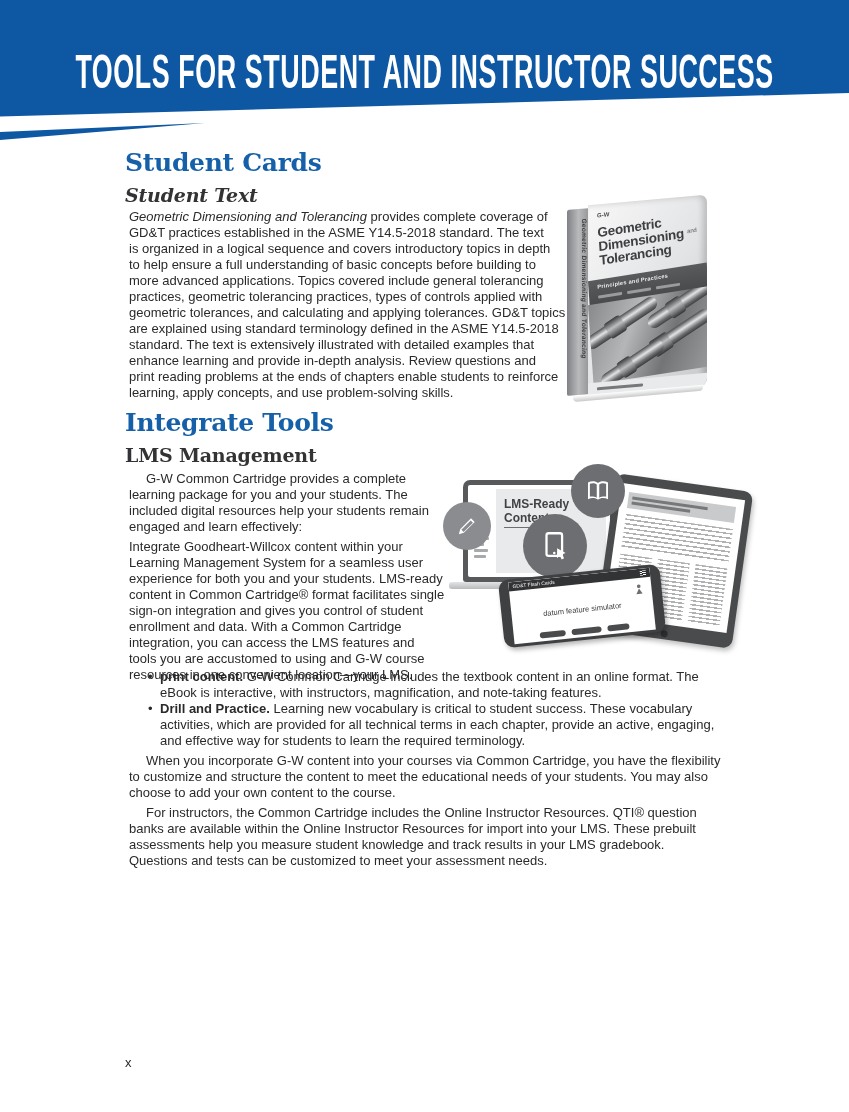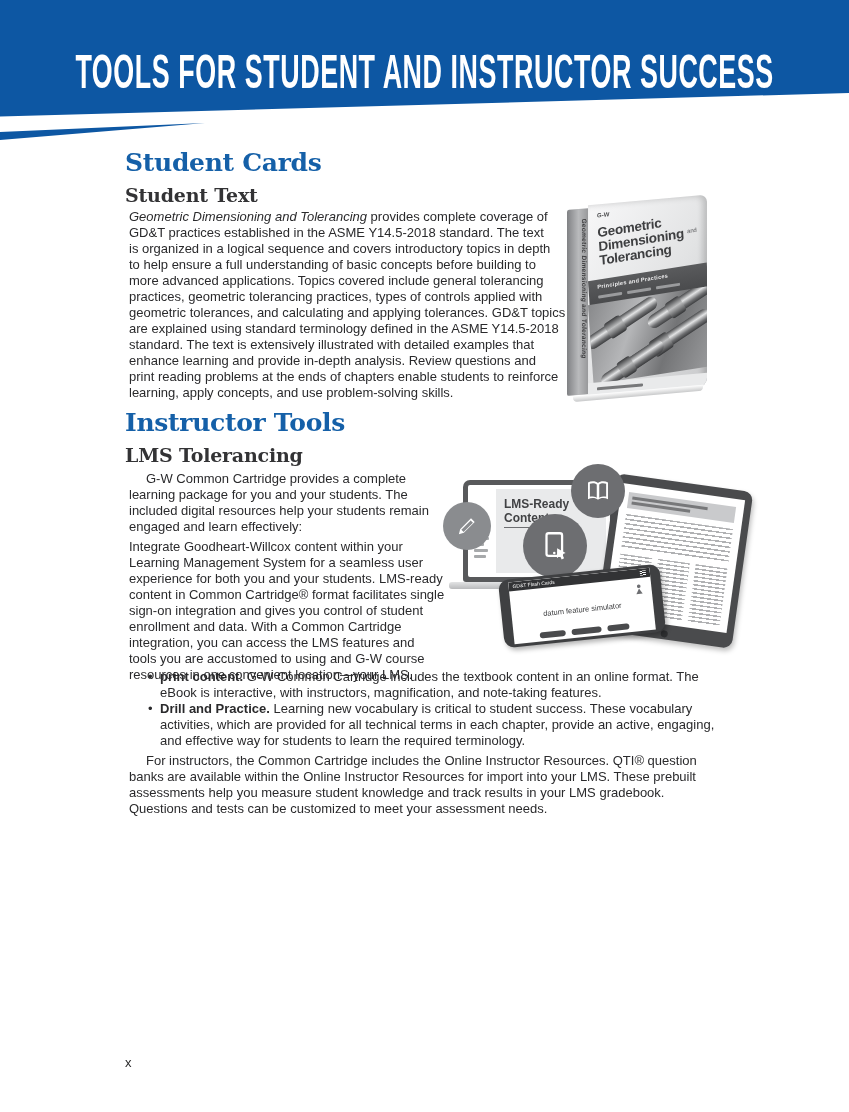--- a/index.html
+++ b/index.html
@@ -106,21 +106,21 @@
 </style>
 </head>
 <body>
 
 <div class="banner">
   <div class="banner-title">TOOLS FOR STUDENT AND INSTRUCTOR SUCCESS</div>
 </div>
 <div class="banner-accent"></div>
 
 <div class="h1" style="top:149px;">Student Cards</div>
-<div class="h2" style="top:185px;">Student Text</div>
+<div class="h2" style="top:185px;font-style:italic;">Student Text</div>
 <p class="body pre abs" style="left:125px;top:205px;width:470px;"><span class="ital">Geometric Dimensioning and Tolerancing</span><span> provides complete coverage of
 GD&amp;T practices established in the ASME Y14.5-2018 standard. The text
 is organized in a logical sequence and covers introductory topics in depth
 to help ensure a full understanding of basic concepts before building to
 more advanced applications. Topics covered include general tolerancing
 practices, geometric tolerancing practices, types of controls applied with
 geometric tolerances, and calculating and applying tolerances. GD&amp;T topics
 are explained using standard terminology defined in the ASME Y14.5-2018
 standard. The text is extensively illustrated with detailed examples that
 enhance learning and provide in-depth analysis. Review questions and
@@ -155,22 +155,22 @@
         <div class="cyl" style="left:5px;top:58px;width:70px;transform:rotate(-26deg);"></div>
       </div>
       <div class="cover-bottom">
           <i></i>
         </div>
     </div>
   </div>
   <div class="book-pages"></div>
 </div>
 
-<div class="h1" style="top:409px;">Instructor Tools</div>
-<div class="h2" style="top:445px;">LMS Tolerancing</div>
+<div class="h1" style="top:409px;">Integrate Tools</div>
+<div class="h2" style="top:445px;">LMS Management</div>
 <div class="abs" style="left:125px;top:467px;width:340px;">
   <p class="body pre indent">G-W Common Cartridge provides a complete
 learning package for you and your students. The
 included digital resources help your students remain
 engaged and learn effectively:</p>
   <p class="body pre">Integrate Goodheart-Willcox content within your
 Learning Management System for a seamless user
 experience for both you and your students. LMS-ready
 content in Common Cartridge® format facilitates single
 sign-on integration and gives you control of student
@@ -253,19 +253,22 @@
 </div>
 
 <div class="abs" style="left:125px;top:669px;width:680px;">
   <ul class="blist body">
     <li class="pre"><b>print content.</b><span> G-W Common Cartridge includes the textbook content in an online format. The
 eBook is interactive, with instructors, magnification, and note-taking features.</span></li>
     <li class="pre"><b>Drill and Practice.</b><span> Learning new vocabulary is critical to student success. These vocabulary
 activities, which are provided for all technical terms in each chapter, provide an active, engaging,
 and effective way for students to learn the required terminology.</span></li>
   </ul>
+  <p class="body pre indent">When you incorporate G-W content into your courses via Common Cartridge, you have the flexibility
+to customize and structure the content to meet the educational needs of your students. You may also
+choose to add your own content to the course.</p>
   <p class="body pre indent">For instructors, the Common Cartridge includes the Online Instructor Resources. QTI® question
 banks are available within the Online Instructor Resources for import into your LMS. These prebuilt
 assessments help you measure student knowledge and track results in your LMS gradebook.
 Questions and tests can be customized to meet your assessment needs.</p>
 </div>
 
 <div class="pagenum">x</div>
 
 </body></html>

